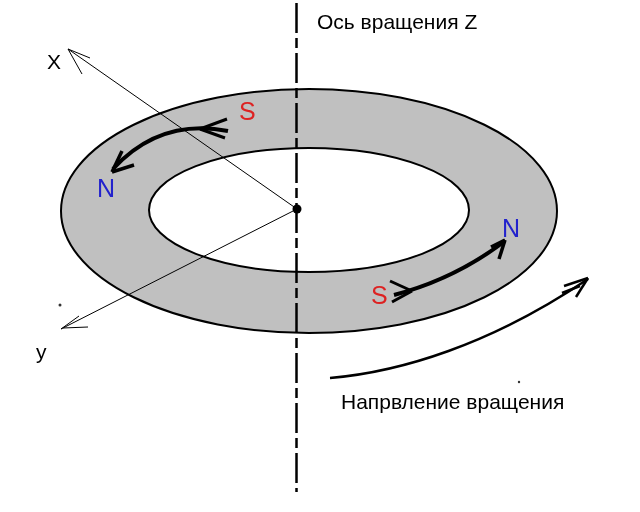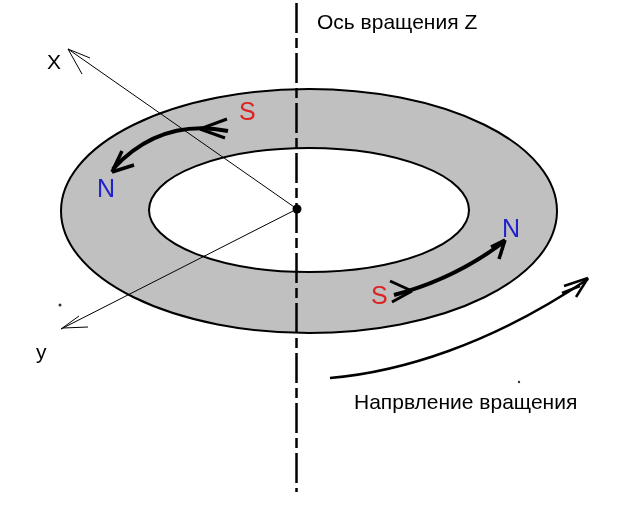--- a/index.html
+++ b/index.html
@@ -90,15 +90,15 @@
   <div class="lbl" style="left:36px; top:341px;">y</div>
 
   <div class="pole pole-s" style="left:239px; top:99px;">S</div>
 
   <div class="pole pole-n" style="left:97px; top:176px;">N</div>
 
   <div class="pole pole-n" style="left:502px; top:216px;">N</div>
 
   <div class="pole pole-s" style="left:371px; top:283px;">S</div>
 
-  <div class="lbl" style="left:354px; top:391px;">Напрвление вращения</div>
+  <div class="lbl" style="left:341px; top:391px;">Напрвление вращения</div>
 
 </div>
 
 </body></html>

